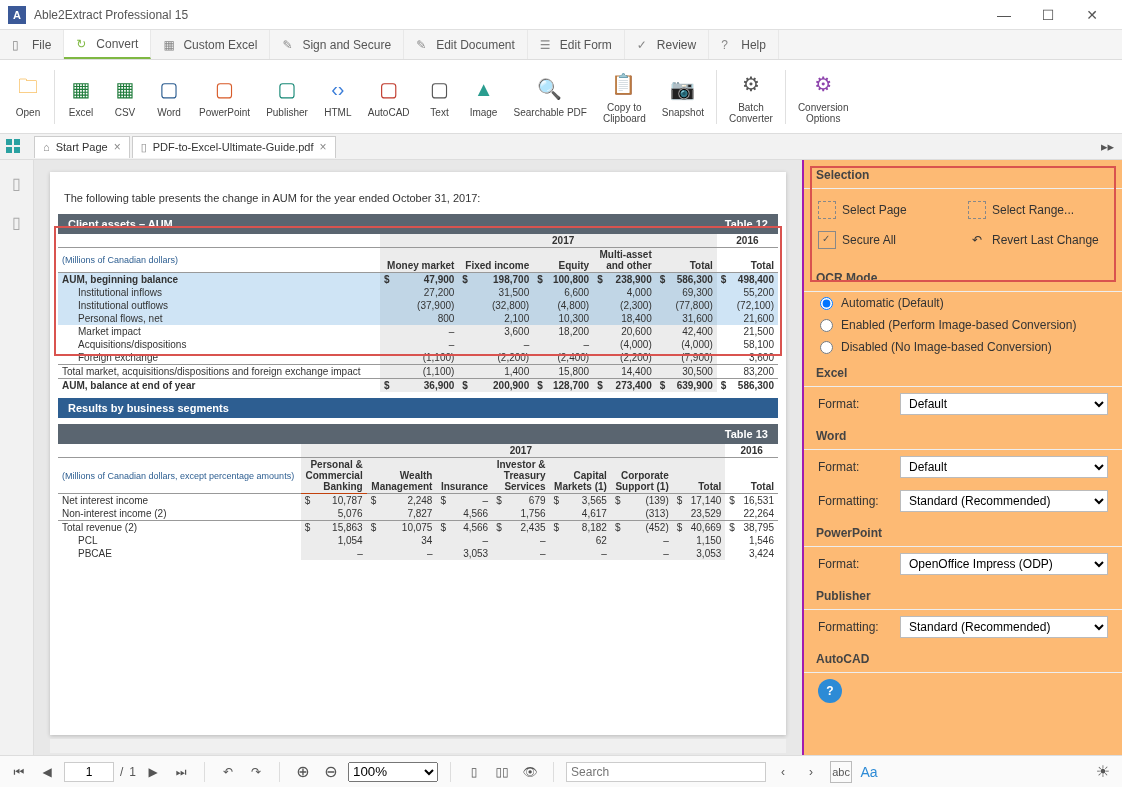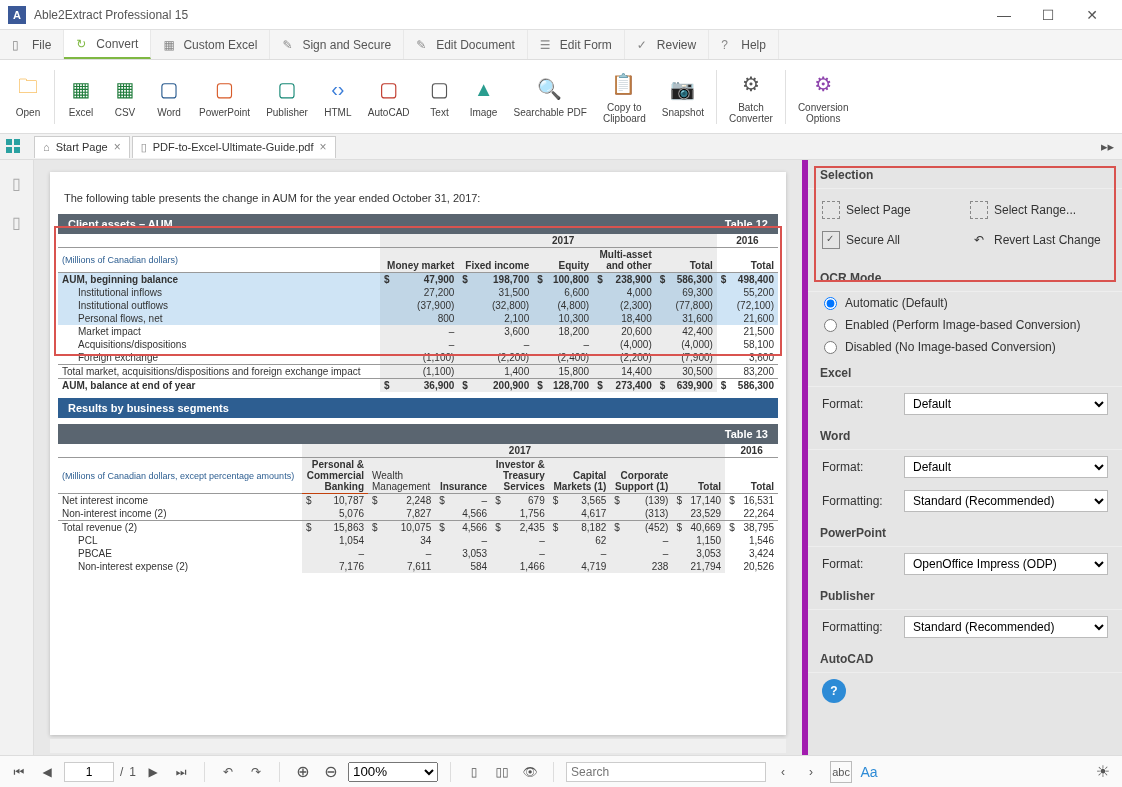--- a/index.html
+++ b/index.html
@@ -52,21 +52,21 @@
 table.fin .lbl { text-align:left; }
 table.fin .ind1 { padding-left:20px; text-align:left; }
 .grey-col { background:#ececec; }
 .row-sep { border-top:1px solid #999; }
 .yr-row td { border-bottom:1px solid #999; font-weight:bold; }
 .hl td { background:#cfe4f5; }
 .hl td.grey-col { background:#c1d6e6; }
 .small-note { font-size:9px; color:#2d5e91; }
 
 
-.right-panel { width:320px; background:#e5e5e5; border-left:6px solid #a21caf; overflow-y:auto; font-size:12px; padding-bottom:10px; position:relative; }
+.right-panel { width:320px; background:#fdba74; border-left:2px solid #a21caf; overflow-y:auto; font-size:12px; padding-bottom:10px; position:relative; }
 .section-h { font-weight:bold; padding:8px 12px 6px; color:#444; border-bottom:1px solid #eee; }
 .sel-grid { display:grid; grid-template-columns:1fr 1fr; gap:12px 10px; padding:12px 14px 14px; }
 .sel-btn { display:flex; align-items:center; gap:6px; font-size:12px; color:#333; }
 .sel-btn .sicon { width:18px; height:18px; border:1px dashed #888; display:inline-block; }
 .red-frame { position:absolute; left:6px; top:6px; right:6px; height:116px; border:2px solid #d9534f; pointer-events:none; }
 .radio-row { display:flex; align-items:center; gap:8px; padding:4px 16px; }
 .form-row { display:flex; align-items:center; gap:10px; padding:6px 14px; }
 .form-row label { width:72px; font-size:12px; color:#333; }
 .form-row select { flex:1; height:22px; font-size:12px; border:1px solid #bbb; background:#fff; padding:0 4px; }
 .help-bubble { width:24px; height:24px; border-radius:50%; background:#2d8bd6; color:#fff; display:flex; align-items:center; justify-content:center; font-weight:bold; margin:6px 0 0 14px; }
@@ -402,21 +402,21 @@
                 <td colspan="2" class="grey-col" style="text-align:center;"></td>
                 <td colspan="2" class="grey-col" style="text-align:center;">2017</td>
                 <td colspan="2" class="grey-col" style="text-align:center;"></td>
                 <td colspan="2" class="grey-col" style="text-align:center;"></td>
                 <td colspan="2" class="grey-col" style="text-align:center;"></td>
                 <td colspan="2" style="text-align:center;">2016</td>
               </tr>
               <tr>
                 <td class="lbl small-note" style="border-bottom:1px solid #999;">(Millions of Canadian dollars, except percentage amounts)</td>
                 <td colspan="2" class="grey-col" style="text-align:right;border-bottom:1px solid #c2410c;font-weight:bold;vertical-align:bottom;">Personal &amp;<br>Commercial<br>Banking</td>
-                <td colspan="2" class="grey-col" style="text-align:left;border-bottom:1px solid #999;font-weight:normal;vertical-align:bottom;">Wealth<br>Management</td>
+                <td colspan="2" class="grey-col" style="text-align:right;border-bottom:1px solid #999;font-weight:bold;vertical-align:bottom;">Wealth<br>Management</td>
                 <td colspan="2" class="grey-col" style="text-align:right;border-bottom:1px solid #999;font-weight:bold;vertical-align:bottom;">Insurance</td>
                 <td colspan="2" class="grey-col" style="text-align:right;border-bottom:1px solid #999;font-weight:bold;vertical-align:bottom;">Investor &amp;<br>Treasury<br>Services</td>
                 <td colspan="2" class="grey-col" style="text-align:right;border-bottom:1px solid #999;font-weight:bold;vertical-align:bottom;">Capital<br>Markets (1)</td>
                 <td colspan="2" class="grey-col" style="text-align:right;border-bottom:1px solid #999;font-weight:bold;vertical-align:bottom;">Corporate<br>Support (1)</td>
                 <td colspan="2" class="grey-col" style="text-align:right;border-bottom:1px solid #999;font-weight:bold;vertical-align:bottom;">Total</td>
                 <td colspan="2" class="" style="text-align:right;border-bottom:1px solid #999;font-weight:bold;vertical-align:bottom;">Total</td>
               </tr>
               <tr class="">
                 <td class="lbl" style="">Net interest income</td>
                 <td class="grey-col" style="width:12px;">$</td>
@@ -504,39 +504,20 @@
                 <td class="grey-col" style="width:12px;"></td>
                 <td class="grey-col" style="">–</td>
                 <td class="grey-col" style="width:12px;"></td>
                 <td class="grey-col" style="">–</td>
                 <td class="grey-col" style="width:12px;"></td>
                 <td class="grey-col" style="">–</td>
                 <td class="grey-col" style="width:12px;"></td>
                 <td class="grey-col" style="">3,053</td>
                 <td class="" style="width:12px;"></td>
                 <td class="" style="">3,424</td>
-              </tr>
-              <tr class="">
-                <td class="ind1" style="">Non-interest expense (2)</td>
-                <td class="grey-col" style="width:12px;"></td>
-                <td class="grey-col" style="">7,176</td>
-                <td class="grey-col" style="width:12px;"></td>
-                <td class="grey-col" style="">7,611</td>
-                <td class="grey-col" style="width:12px;"></td>
-                <td class="grey-col" style="">584</td>
-                <td class="grey-col" style="width:12px;"></td>
-                <td class="grey-col" style="">1,466</td>
-                <td class="grey-col" style="width:12px;"></td>
-                <td class="grey-col" style="">4,719</td>
-                <td class="grey-col" style="width:12px;"></td>
-                <td class="grey-col" style="">238</td>
-                <td class="grey-col" style="width:12px;"></td>
-                <td class="grey-col" style="">21,794</td>
-                <td class="" style="width:12px;"></td>
-                <td class="" style="">20,526</td>
               </tr>
             </tbody>
           </table>
       </div>
 
       <div class="sel-box" style="left:4px; top:54px; right:4px; height:130px;"></div>
     </div>
     <div class="h-scroll"></div>
   </div>
 

